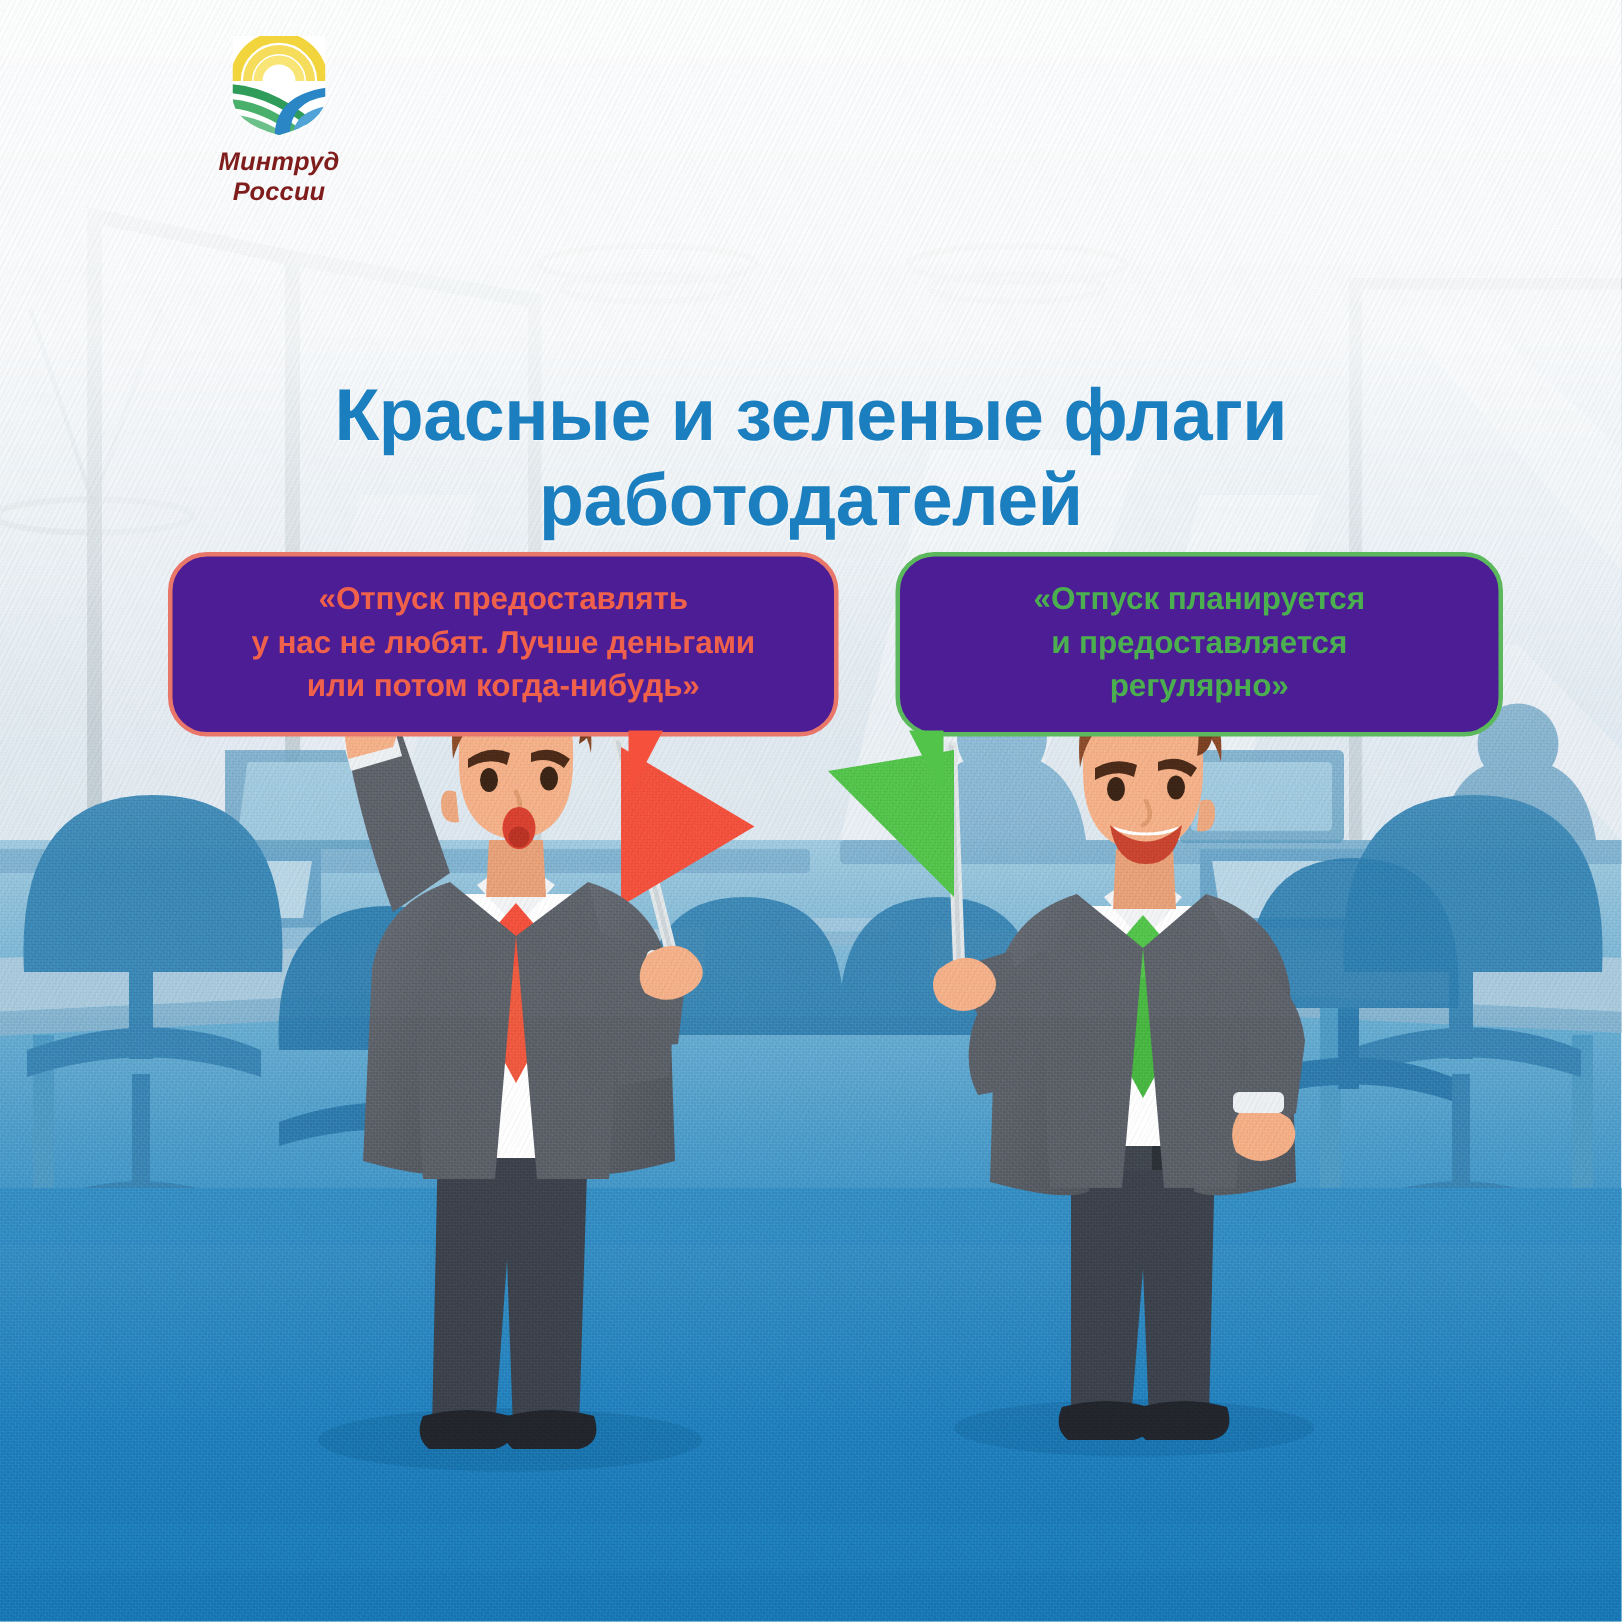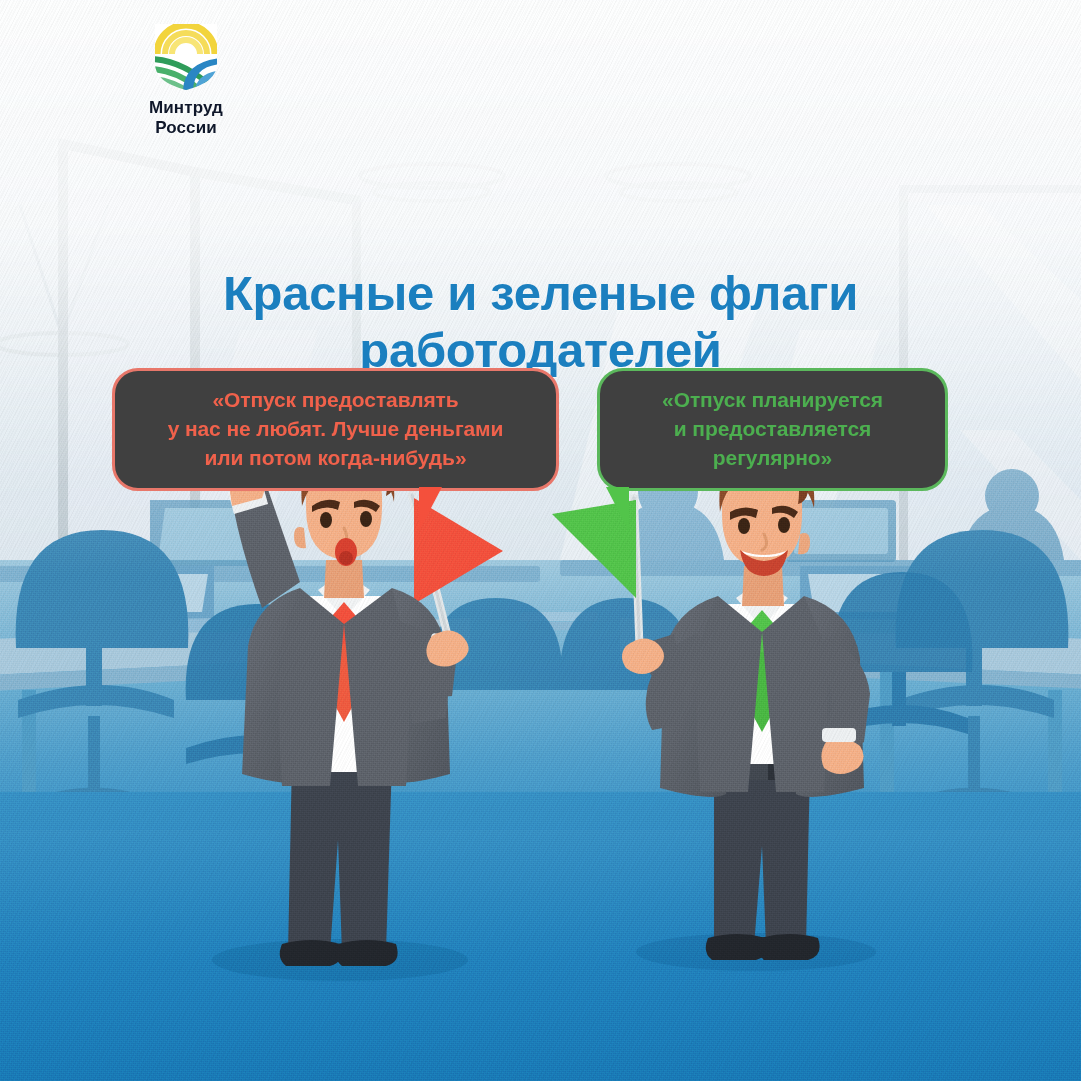--- a/index.html
+++ b/index.html
@@ -58,57 +58,58 @@
 
   
   .logo-block{
     position:absolute;left:96px;top:20px;width:180px;
     text-align:center;
   }
   .logo-mark{width:78px;height:72px;margin:0 auto;display:block;}
   .logo-text{
     margin-top:6px;
     font-size:17px;font-weight:700;line-height:1.18;
-    color:#0f172a;letter-spacing:.1px;
+    color:#7f1d1d;letter-spacing:.1px;
     white-space:pre-line;
+    font-style:italic;
   }
 
   
   .title{
-    position:absolute;left:0;right:0;top:232px;
+    position:absolute;left:0;right:0;top:216px;
     text-align:center;
     font-size:49px;font-weight:700;line-height:1.16;
     letter-spacing:-.3px;
     color:#1b7fbf;
     white-space:pre-line;
     text-shadow:0 1px 0 rgba(255,255,255,.55);
   }
 
   
   .bubble{
     position:absolute;
     border-radius:26px;
     border:3px solid #e8776a;
-    background:#404040;
+    background:#4c1d95;
     box-sizing:border-box;
     display:flex;align-items:center;justify-content:center;
     text-align:center;
     padding:2px 18px;
   }
   .bubble .txt{
     font-size:21px;font-weight:700;line-height:1.38;
     white-space:pre-line;letter-spacing:-.1px;
   }
   .bubble-red{
     left:112px;top:368px;width:447px;height:123px;
     border-color:#e8776a;
   }
   .bubble-red .txt{color:#f0614b;}
   .bubble-green{
-    left:597px;top:368px;width:351px;height:123px;
+    left:597px;top:368px;width:405px;height:123px;
     border-color:#5bb85c;
   }
   .bubble-green .txt{color:#4caf4f;}
 
   .tail{position:absolute;width:0;height:0;}
   .tail-red{
     left:419px;top:487px;
     border-left:23px solid #f4503c;
     border-bottom:44px solid transparent;
     border-top:0 solid transparent;

